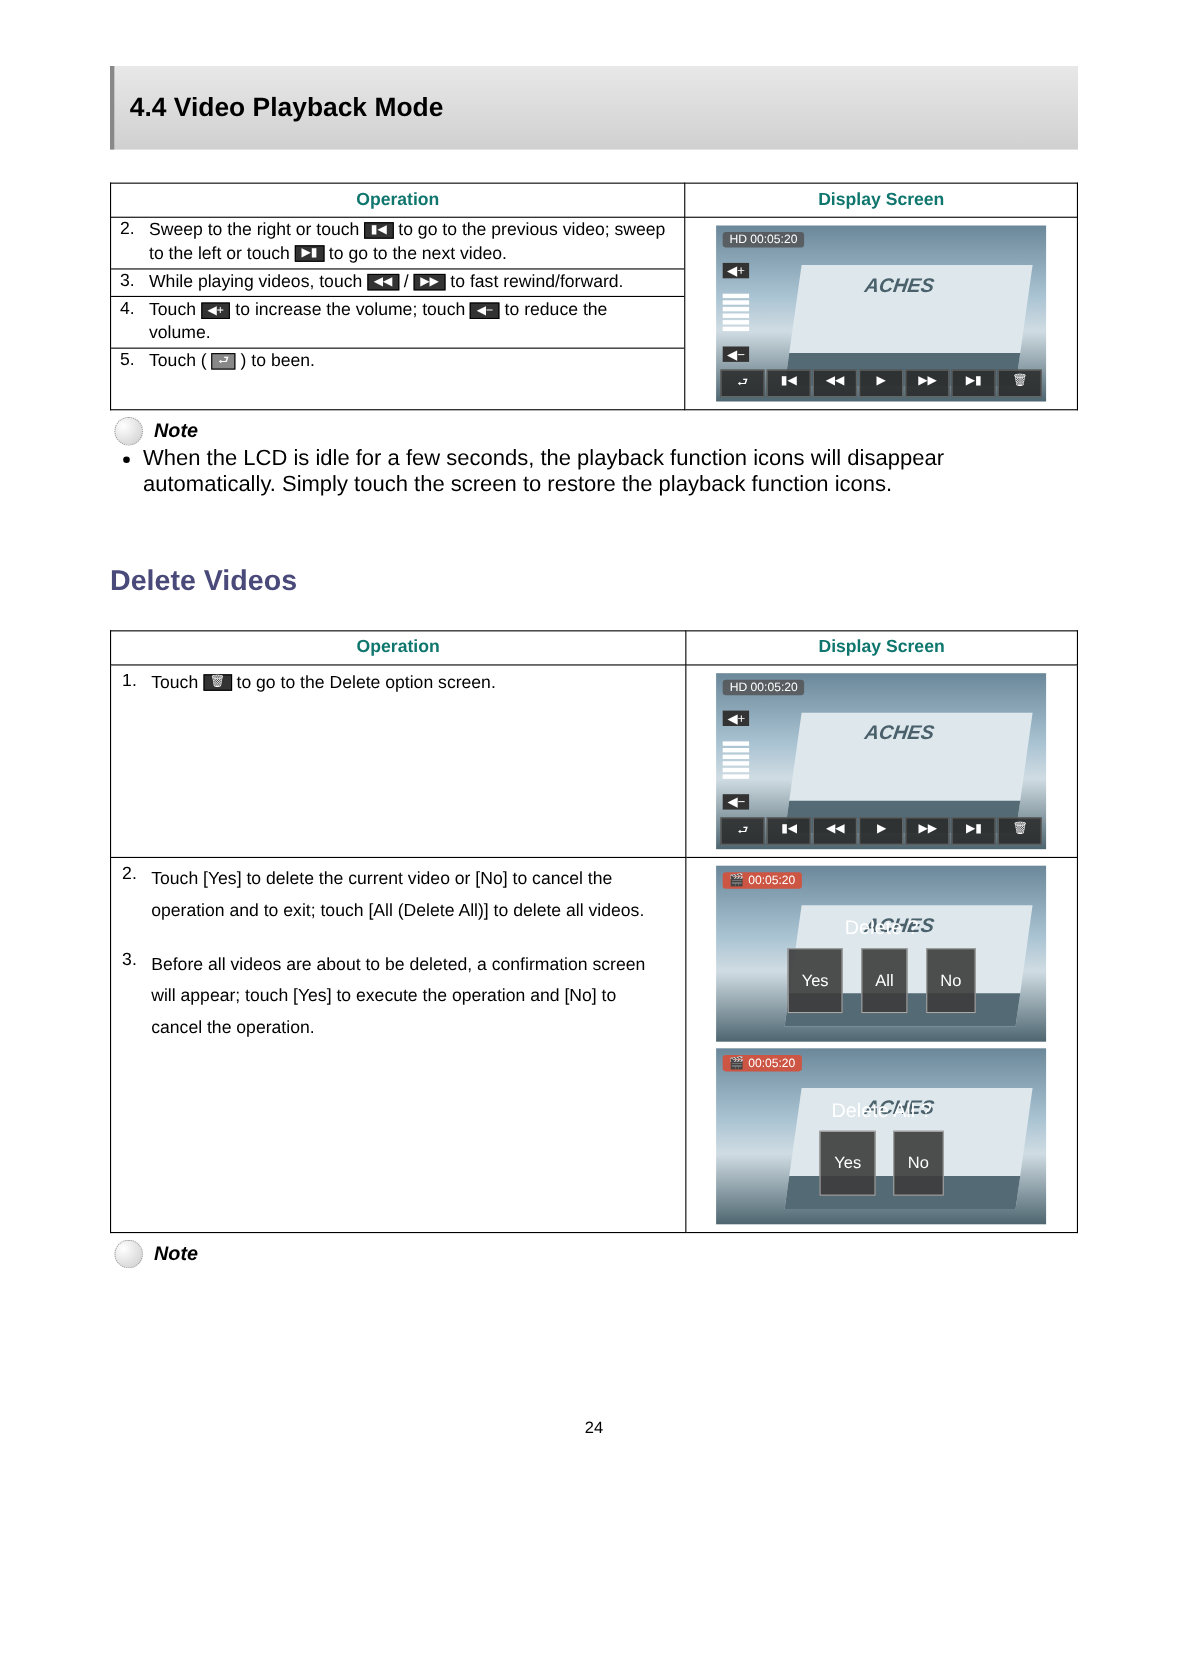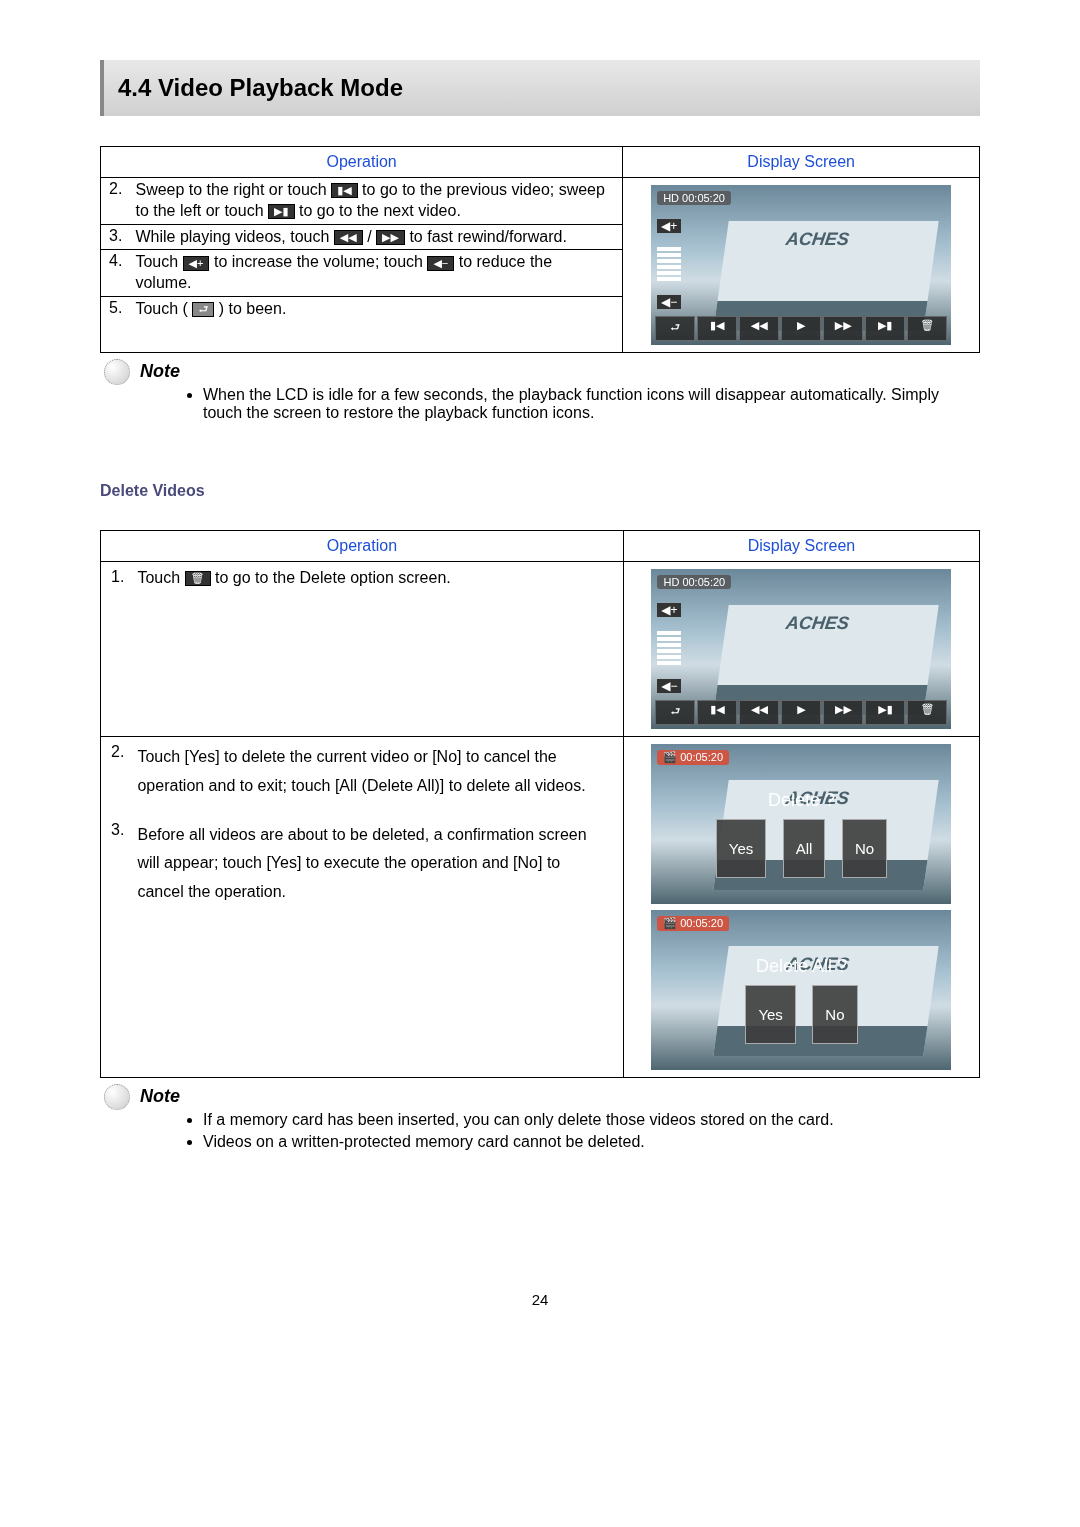--- a/index.html
+++ b/index.html
@@ -10,39 +10,39 @@
     color: #000;
     width: 1080px;
   }
   .page {
     width: 880px;
     margin: 60px auto 40px auto;
   }
   .section-bar {
     background: linear-gradient(#e8e8e8, #d0d0d0);
     border-left: 4px solid #888;
-    padding: 14px 14px;
+    padding: 24px 14px;
     font-size: 24px;
     font-weight: bold;
   }
   table.optable {
     width: 100%;
     border-collapse: collapse;
     margin-top: 30px;
     font-size: 16px;
   }
   table.optable th, table.optable td {
     border: 1.5px solid #000;
     vertical-align: top;
   }
   table.optable th {
     text-align: center;
-    font-weight: normal;
+    font-weight: bold;
     padding: 6px;
-    color: #1d4ed8;
+    color: #0f766e;
     font-size: 16px;
   }
   .col-op  { width: 520px; }
   .col-ds  { width: 360px; }
   .cell-op { padding: 6px 10px; }
   .num { display: inline-block; width: 22px; vertical-align: top; }
   .txt { display: inline-block; width: 470px; vertical-align: top; line-height: 1.3; }
   .ico {
     display: inline-block;
     vertical-align: middle;
@@ -67,27 +67,27 @@
   .note-head::before {
     content: "";
     position: absolute;
     left: -36px; top: -2px;
     width: 24px; height: 24px;
     border: 1px dotted #999;
     border-radius: 50%;
     background: radial-gradient(circle at 30% 30%, #fff, #ccc);
   }
   .note-ul {
-    margin: 4px 0 0 103px;
+    margin: 4px 0 0 30px;
     padding: 0;
-    font-size: 16px;
+    font-size: 20px;
   }
   .note-ul li { margin-bottom: 4px; }
   .subtitle {
-    font-size: 16px;
+    font-size: 26px;
     font-weight: bold;
     color: #4a4a7a;
     margin-top: 60px;
   }
   .screen {
     position: relative;
     width: 300px; height: 160px;
     margin: 6px auto;
     background: linear-gradient(#6b889a 0%, #a9c3d2 40%, #d0dce3 60%, #4e6670 100%);
     overflow: hidden;
@@ -348,21 +348,17 @@
             </div>
           </div>
         </div>
       </td>
     </tr>
   </tbody>
     </table>
 
   <div class="note-block">
     <div class="note-head">Note</div>
-    <ul class="note-ul">
-      <li>If a memory card has been inserted, you can only delete those videos stored on the card.</li>
-      <li>Videos on a written-protected memory card cannot be deleted.</li>
-    </ul>
   </div>
 
   <div class="pagenum">24</div>
 
 </div>
 
 </body></html>

